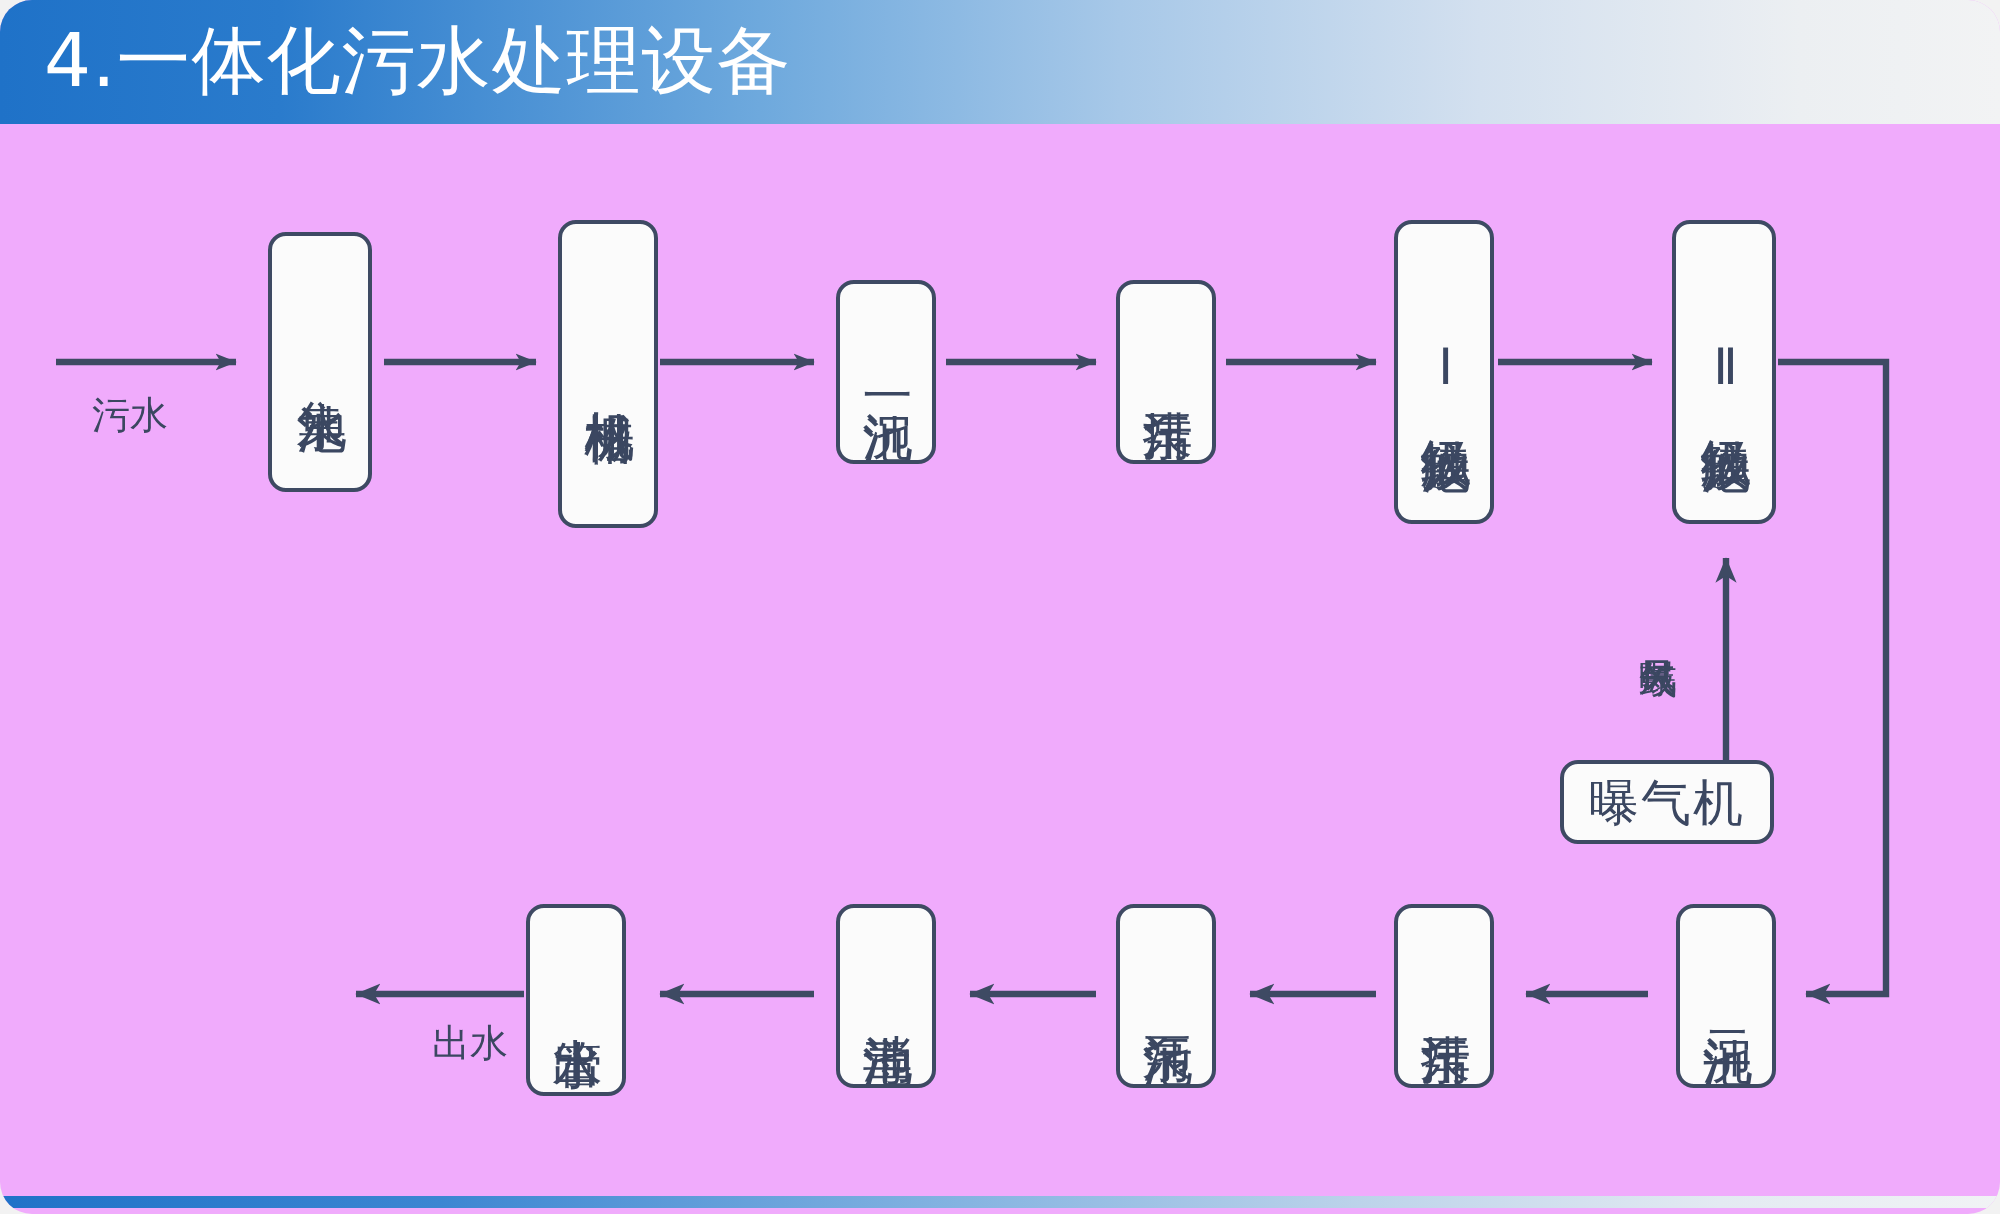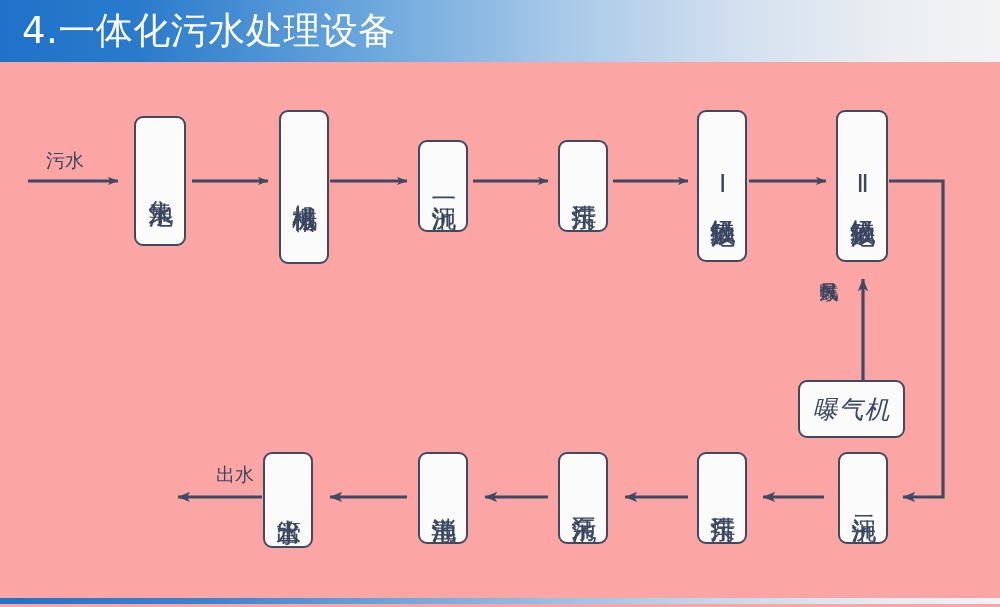--- a/index.html
+++ b/index.html
@@ -11,22 +11,23 @@
     height: 607px;
     background: #f2f2f2;
     font-family: "Liberation Sans", "DejaVu Sans", sans-serif;
     overflow: hidden;
     position: relative;
   }
   #slide {
     position: relative;
     width: 1000px;
     height: 607px;
-    background: #fca5a5;
+    background: #f0abfc;
     overflow: hidden;
+    border-radius: 16px;
   }
   
   #title-bar {
     position: absolute;
     left: 0; top: 0;
     width: 1000px;
     height: 62px;
     background: linear-gradient(to right,
         #1f72c8 0%, #2a7bcc 14%, #6ea9dd 38%,
         #a7c8e8 56%, #d3e0ef 74%, #eceff2 90%, #f2f3f4 100%);
@@ -102,20 +103,21 @@
     letter-spacing: 1px;
   }
 
   
   .flow-label {
     position: absolute;
     font-family: Liberation Mono, monospace;
     font-size: 19px;
     color: #3b4761;
     white-space: nowrap;
+    margin-top: 47px;
   }
   .flow-label.vertical {
     writing-mode: vertical-rl;
     text-orientation: upright;
     line-height: 1.0;
     font-size: 19px;
     letter-spacing: 0px;
   }
 </style>
 </head>
@@ -186,21 +188,21 @@
     </div>
 
     <div class="node vertical" style="left:697px; top:48px; width:50px; height:152px;">
       <span class="label">Ⅰ级接触池</span>
     </div>
 
     <div class="node vertical" style="left:836px; top:48px; width:52px; height:152px;">
       <span class="label">Ⅱ级接触池</span>
     </div>
 
-    <div class="node horizontal" style="left:798px; top:318px; width:107px; height:58px;font-style:italic;">
+    <div class="node horizontal" style="left:780px; top:318px; width:107px; height:42px;">
       <span class="label">曝气机</span>
     </div>
 
     <div class="node vertical" style="left:838px; top:390px; width:50px; height:92px;">
       <span class="label">二沉池</span>
     </div>
 
     <div class="node vertical" style="left:697px; top:390px; width:50px; height:92px;">
       <span class="label">排污泵</span>
     </div>

